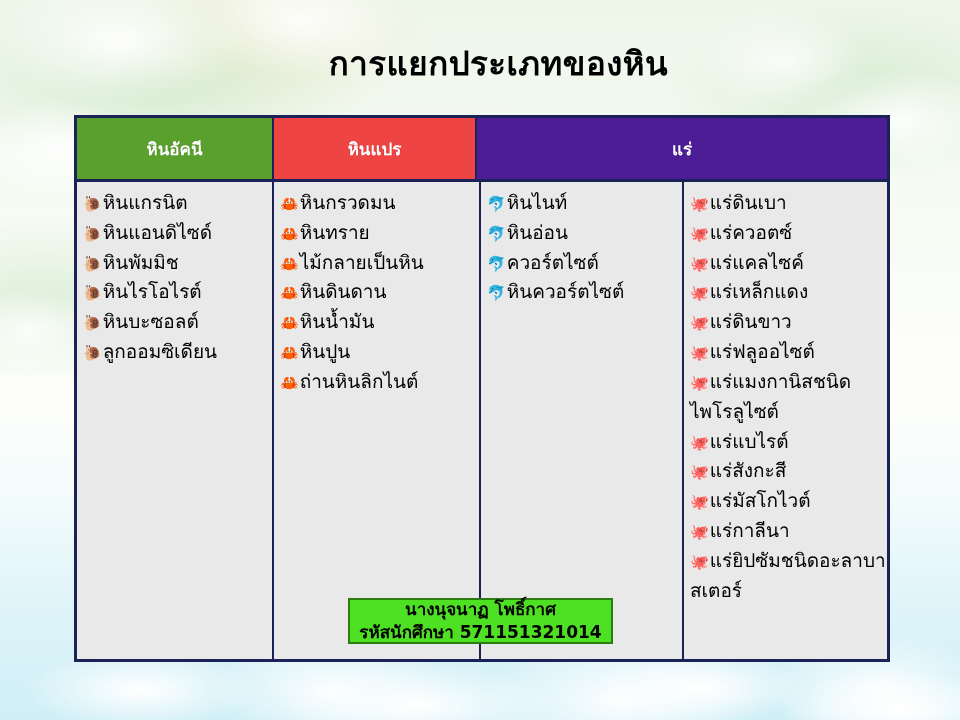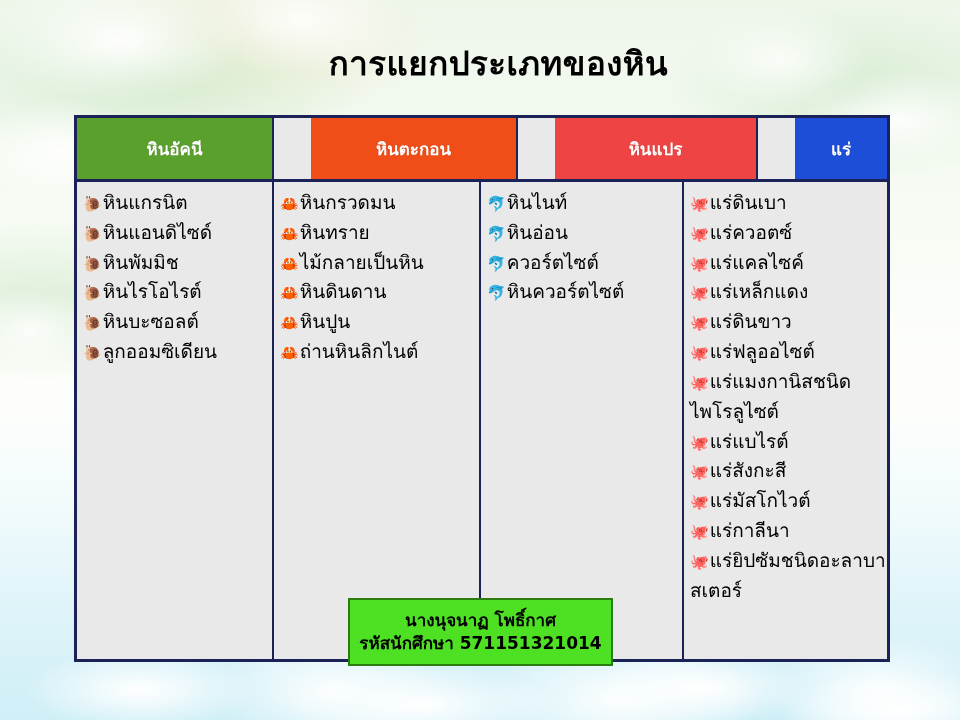--- a/index.html
+++ b/index.html
@@ -82,21 +82,20 @@
     background: #e9e9e9;
     display: flex;
     flex-direction: column;
   }
   #header-row {
     display: flex;
     height: 64px;
     flex: 0 0 64px;
     border-bottom: 3px solid #1b2258;
     box-sizing: border-box;
-    gap: 37px;
   }
   #body-row {
     display: flex;
     flex: 1 1 auto;
     min-height: 0;
     position: relative;
   }
   .hcell {
     display: flex;
     align-items: center;
@@ -141,21 +140,21 @@
     display: inline-block;
     vertical-align: baseline;
   }
 
   
   #footer-box {
     position: absolute;
     left: 348px;
     top: 598px;
     width: 265px;
-    height: 68px;
+    height: 46px;
     background: #4ee022;
     border: 2px solid #2b7d10;
     box-sizing: border-box;
     display: flex;
     flex-direction: column;
     align-items: center;
     justify-content: center;
     color: #000000;
     font-size: 17px;
     font-weight: bold;
@@ -169,27 +168,24 @@
 <div id="bg"></div>
 
 <div id="title">การแยกประเภทของหิน</div>
 
 <div id="table">
 
   <div id="header-row">
     <div class="hcell col-1" style="background: rgb(90, 160, 44);">
       <span>หินอัคนี</span>
     </div>
-    <div class="hcell col-2" style="background: rgb(240, 77, 24);">
-      <span>หินตะกอน</span>
-    </div>
     <div class="hcell col-3" style="background: #ef4444;">
       <span>หินแปร</span>
     </div>
-    <div class="hcell col-4" style="background: #1d4ed8;">
+    <div class="hcell col-4" style="background: #4c1d95;">
       <span>แร่</span>
     </div>
   </div>
 
   <div id="body-row">
     <div class="bcell col-1">
       <ul class="items">
           <li><span class="bullet">🐌</span><span>หินแกรนิต</span></li>
           <li><span class="bullet">🐌</span><span>หินแอนดิไซด์</span></li>
           <li><span class="bullet">🐌</span><span>หินพัมมิช</span></li>
@@ -197,20 +193,21 @@
           <li><span class="bullet">🐌</span><span>หินบะซอลต์</span></li>
           <li><span class="bullet">🐌</span><span>ลูกออมซิเดียน</span></li>
         </ul>
     </div>
     <div class="bcell col-2">
       <ul class="items">
           <li><span class="bullet">🦀</span><span>หินกรวดมน</span></li>
           <li><span class="bullet">🦀</span><span>หินทราย</span></li>
           <li><span class="bullet">🦀</span><span>ไม้กลายเป็นหิน</span></li>
           <li><span class="bullet">🦀</span><span>หินดินดาน</span></li>
+          <li><span class="bullet">🦀</span><span>หินน้ำมัน</span></li>
           <li><span class="bullet">🦀</span><span>หินปูน</span></li>
           <li><span class="bullet">🦀</span><span>ถ่านหินลิกไนต์</span></li>
         </ul>
     </div>
     <div class="bcell col-3">
       <ul class="items">
           <li><span class="bullet">🐬</span><span>หินไนท์</span></li>
           <li><span class="bullet">🐬</span><span>หินอ่อน</span></li>
           <li><span class="bullet">🐬</span><span>ควอร์ตไซต์</span></li>
           <li><span class="bullet">🐬</span><span>หินควอร์ตไซต์</span></li>

